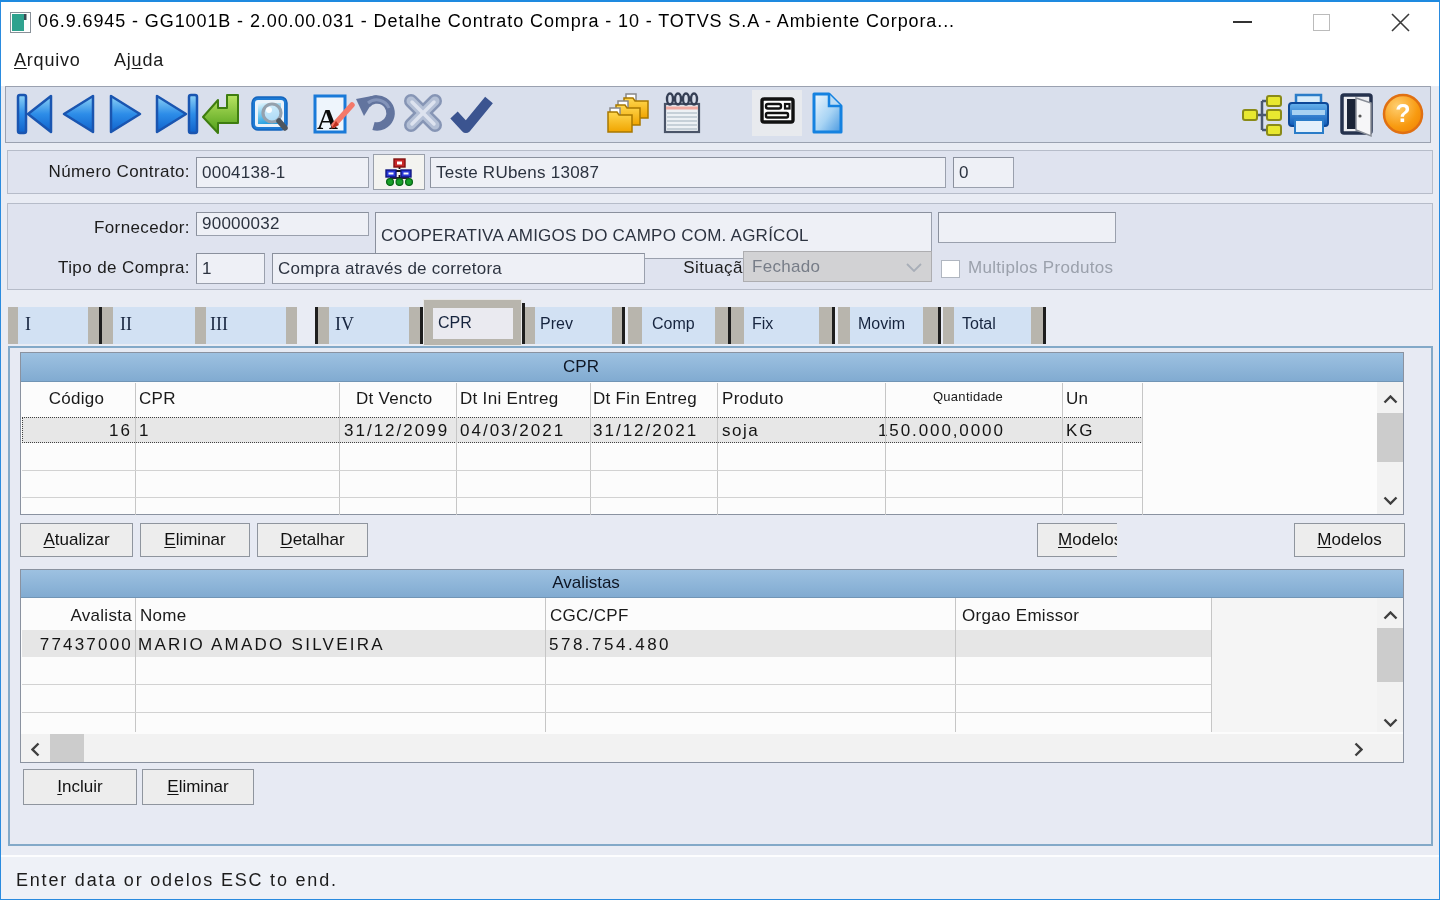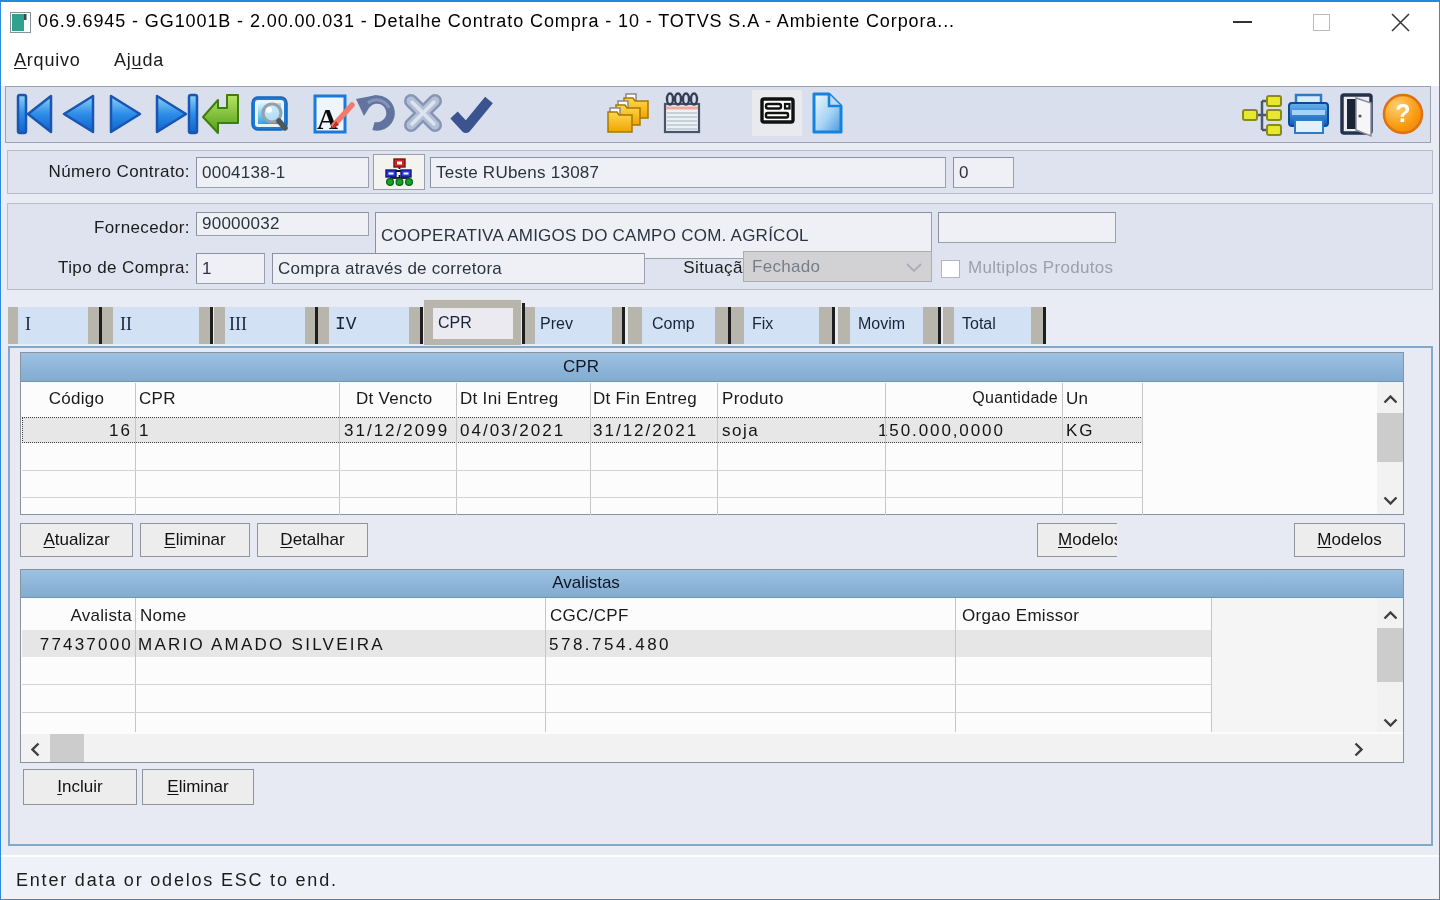--- a/index.html
+++ b/index.html
@@ -220,28 +220,28 @@
 <div class="abs" style="left:8px;top:307px;width:91px;height:37px;background:#b8b5ad">
     <div class="abs" style="left:10px;top:0;width:70px;height:37px;background:#d2e1f3"></div>
     <div class="abs" style="left:17px;top:7px;font-family:'Liberation Serif',serif;font-size:18px;color:#16243e">I</div>
   </div>
 <div class="abs" style="left:99px;top:307px;width:3px;height:37px;background:#1e1e1e"></div>
 <div class="abs" style="left:102px;top:307px;width:108px;height:37px;background:#b8b5ad">
     <div class="abs" style="left:11px;top:0;width:86px;height:37px;background:#d2e1f3"></div>
     <div class="abs" style="left:18px;top:7px;font-family:'Liberation Serif',serif;font-size:18px;color:#16243e">II</div>
   </div>
 <div class="abs" style="left:210px;top:307px;width:3px;height:37px;background:#1e1e1e"></div>
-<div class="abs" style="left:214px;top:307px;width:102px;height:37px;background:#b8b5ad">
+<div class="abs" style="left:195px;top:307px;width:102px;height:37px;background:#b8b5ad">
     <div class="abs" style="left:11px;top:0;width:80px;height:37px;background:#d2e1f3"></div>
     <div class="abs" style="left:15px;top:7px;font-family:'Liberation Serif',serif;font-size:18px;color:#16243e">III</div>
   </div>
 <div class="abs" style="left:315px;top:307px;width:3px;height:37px;background:#1e1e1e"></div>
 <div class="abs" style="left:318px;top:307px;width:102px;height:37px;background:#b8b5ad">
     <div class="abs" style="left:11px;top:0;width:80px;height:37px;background:#d2e1f3"></div>
-    <div class="abs" style="left:17px;top:7px;font-family:Liberation Mono, monospace;font-size:18px;color:#16243e">IV</div>
+    <div class="abs" style="left:17px;top:7px;font-family:Liberation Serif, serif;font-size:18px;color:#16243e">IV</div>
   </div>
 <div class="abs" style="left:420px;top:307px;width:3px;height:37px;background:#1e1e1e"></div>
 
 <div class="abs" style="left:423px;top:299px;width:99px;height:47px;background:#b8b5ad;border:1px solid #e8e8e8;box-sizing:border-box">
     <div class="abs" style="left:9px;top:8px;width:80px;height:31px;background:#eaeaf0"></div>
     <div class="abs" style="left:14px;top:14px;font-size:16px;color:#16243e">CPR</div>
   </div>
 <div class="abs" style="left:522px;top:303px;width:3px;height:41px;background:#1e1e1e"></div>
 <div class="abs" style="left:525px;top:307px;width:97px;height:37px;background:#b8b5ad">
     <div class="abs" style="left:10px;top:0;width:77px;height:37px;background:#d2e1f3"></div>
@@ -274,21 +274,21 @@
 <div class="abs" style="left:20px;top:352px;width:1384px;height:163px;border:1px solid #8a92a0;background:#fcfcfc;box-sizing:border-box">
  <div class="abs" style="left:0;top:0;width:1382px;height:29px;background:linear-gradient(#9dc1e1,#81abd1);border-bottom:1px solid #7195b5;box-sizing:border-box"></div>
  <div class="abs" style="left:460px;top:4px;width:200px;text-align:center;font-size:17px;color:#0e1624">CPR</div>
 
  <div class="abs" style="left:0px;top:36px;width:111px;text-align:center;font-size:17px;color:#1a1a1a;letter-spacing:0.3px">Código</div>
  <div class="abs" style="left:118px;top:36px;font-size:17px;color:#1a1a1a;letter-spacing:0.3px">CPR</div>
  <div class="abs" style="left:335px;top:36px;font-size:17px;color:#1a1a1a;letter-spacing:0.3px">Dt Vencto</div>
  <div class="abs" style="left:439px;top:36px;font-size:17px;color:#1a1a1a;letter-spacing:0.3px">Dt Ini Entreg</div>
  <div class="abs" style="left:572px;top:36px;font-size:17px;color:#1a1a1a;letter-spacing:0.3px">Dt Fin Entreg</div>
  <div class="abs" style="left:701px;top:36px;font-size:17px;color:#1a1a1a;letter-spacing:0.3px">Produto</div>
- <div class="abs" style="left:857px;top:36px;width:180px;text-align:right;font-size:16px;color:#1a1a1a;letter-spacing:0.3px">Quantidade</div>
+ <div class="abs" style="left:857px;top:36px;width:180px;text-align:center;font-size:13px;color:#1a1a1a;letter-spacing:0.3px">Quantidade</div>
  <div class="abs" style="left:1045px;top:36px;font-size:17px;color:#1a1a1a;letter-spacing:0.3px">Un</div>
 
  <div class="abs" style="left:1px;top:64px;width:1121px;height:26px;background:#e7e7e7;border:1px dotted #404040;box-sizing:border-box"></div>
  <div class="abs" style="left:0px;top:68px;width:111px;text-align:right;font-size:17px;color:#141414;letter-spacing:2px">16</div>
  <div class="abs" style="left:118px;top:68px;font-size:17px;color:#141414;letter-spacing:0.5px">1</div>
  <div class="abs" style="left:323px;top:68px;font-size:17px;color:#141414;letter-spacing:2.0px">31/12/2099</div>
  <div class="abs" style="left:439px;top:68px;font-size:17px;color:#141414;letter-spacing:2.0px">04/03/2021</div>
  <div class="abs" style="left:572px;top:68px;font-size:17px;color:#141414;letter-spacing:2.0px">31/12/2021</div>
  <div class="abs" style="left:701px;top:68px;font-size:17px;color:#141414;letter-spacing:1.5px">soja</div>
  <div class="abs" style="left:857px;top:68px;width:180px;font-size:17px;color:#141414;letter-spacing:1.9px">150.000,0000</div>

